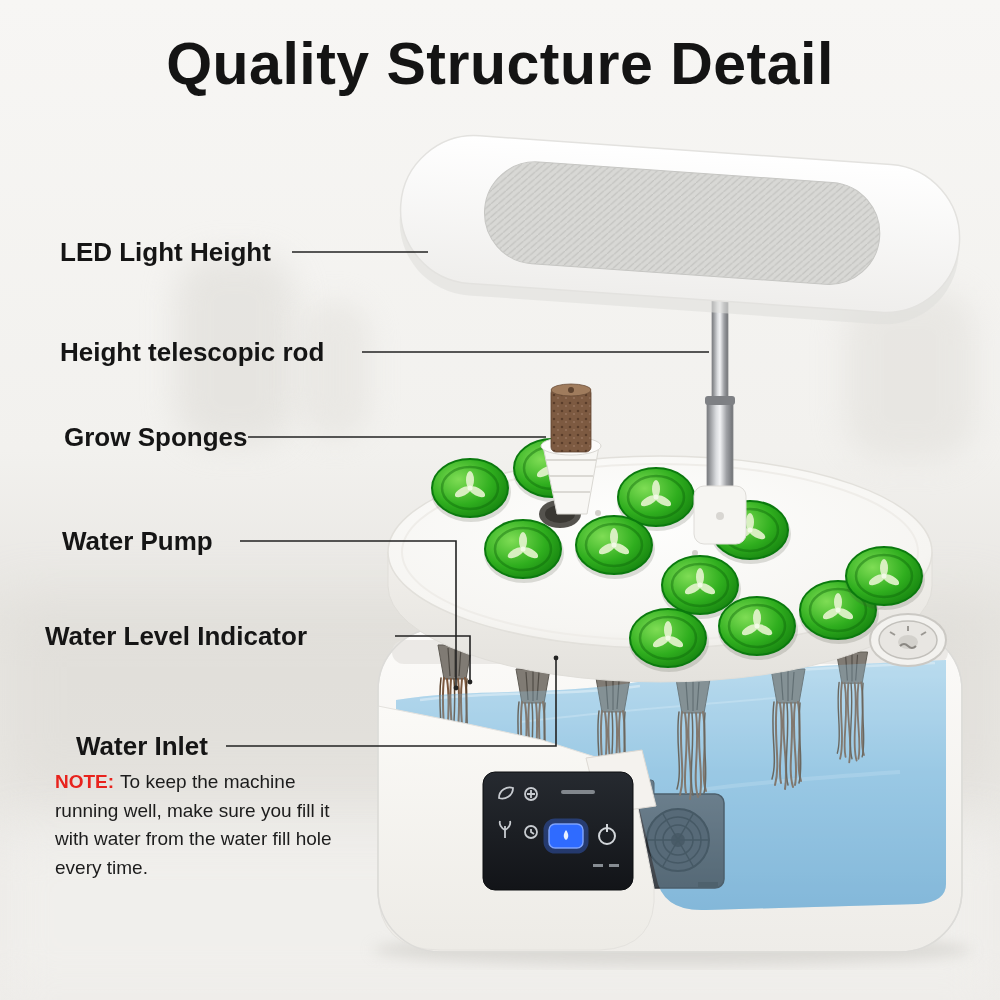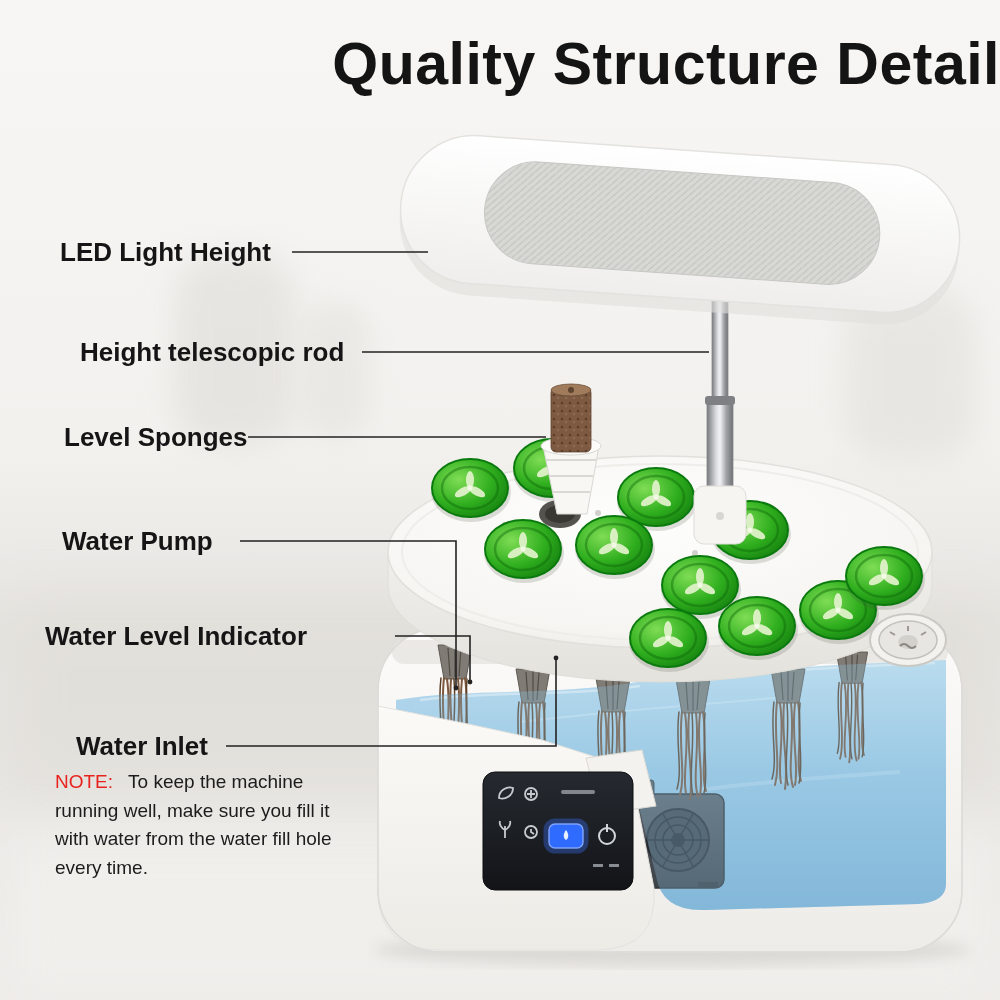--- a/index.html
+++ b/index.html
@@ -5,31 +5,31 @@
   html,body{margin:0;padding:0;}
   body{font-family:"Liberation Sans","DejaVu Sans",sans-serif;background:#eceae7;}
   .stage{position:relative;width:1000px;height:1000px;overflow:hidden;
          background:linear-gradient(180deg,#f7f6f4 0%,#f2f1ee 45%,#e7e5e1 62%,#edebe8 100%);}
   .blob{position:absolute;border-radius:40px;pointer-events:none;}
   .b1{left:175px;top:255px;width:120px;height:190px;background:#dcdad5;opacity:.55;filter:blur(16px);}
   .b2{left:300px;top:300px;width:70px;height:140px;background:#e1dfda;opacity:.5;filter:blur(14px);}
   .b3{left:845px;top:290px;width:130px;height:170px;background:#dedcd7;opacity:.5;filter:blur(16px);}
   .b4{left:0;top:600px;width:1000px;height:200px;background:#dad8d2;opacity:.45;filter:blur(28px);border-radius:0;}
   .b5{left:0;top:830px;width:1000px;height:170px;background:#f2f1ee;opacity:.75;filter:blur(26px);border-radius:0;}
-  .page-title{position:absolute;left:0;right:0;top:30px;text-align:right;
+  .page-title{position:absolute;left:0;right:0;top:30px;text-align:center;
               font-size:59px;font-weight:800;color:#141414;letter-spacing:.5px;}
   .callout-label{position:absolute;font-size:26px;font-weight:700;color:#151515;line-height:1.15;white-space:nowrap;}
   .lbl-led{left:60px;top:238px;}
-  .lbl-rod{left:60px;top:338px;margin-left:20px;}
+  .lbl-rod{left:60px;top:338px;}
   .lbl-sponge{left:64px;top:423px;}
   .lbl-pump{left:62px;top:527px;}
   .lbl-level{left:45px;top:622px;}
   .lbl-inlet{left:76px;top:732px;}
   .note{position:absolute;left:55px;top:768px;width:292px;font-size:19px;line-height:1.5;color:#1c1c1c;}
-  .note .note-tag{color:#e8231d;font-weight:400;margin-right:15px;}
+  .note .note-tag{color:#e8231d;font-weight:700;margin-right:6px;}
   svg.diagram{position:absolute;left:0;top:0;}
 </style>
 </head>
 <body>
 
 <div class="stage">
 
   <div class="blob b1"></div>
   <div class="blob b2"></div>
   <div class="blob b3"></div>
@@ -247,21 +247,21 @@
       <circle cx="456" cy="688" r="2.4"></circle>
       <circle cx="470" cy="682" r="2.4"></circle>
       <circle cx="556" cy="658" r="2.4"></circle>
     </g>
   </svg>
 
   <div class="page-title">Quality Structure Detail</div>
 
   <div class="callout-label lbl-led">LED Light Height</div>
   <div class="callout-label lbl-rod">Height telescopic rod</div>
-  <div class="callout-label lbl-sponge">Level Sponges</div>
+  <div class="callout-label lbl-sponge">Grow Sponges</div>
   <div class="callout-label lbl-pump">Water Pump</div>
   <div class="callout-label lbl-level">Water Level Indicator</div>
   <div class="callout-label lbl-inlet">Water Inlet</div>
 
   <div class="note">
     <span class="note-tag">NOTE:</span><span>To keep the machine running well, make sure you fill it with water from the water fill hole every time.</span>
   </div>
 
 </div>
 

